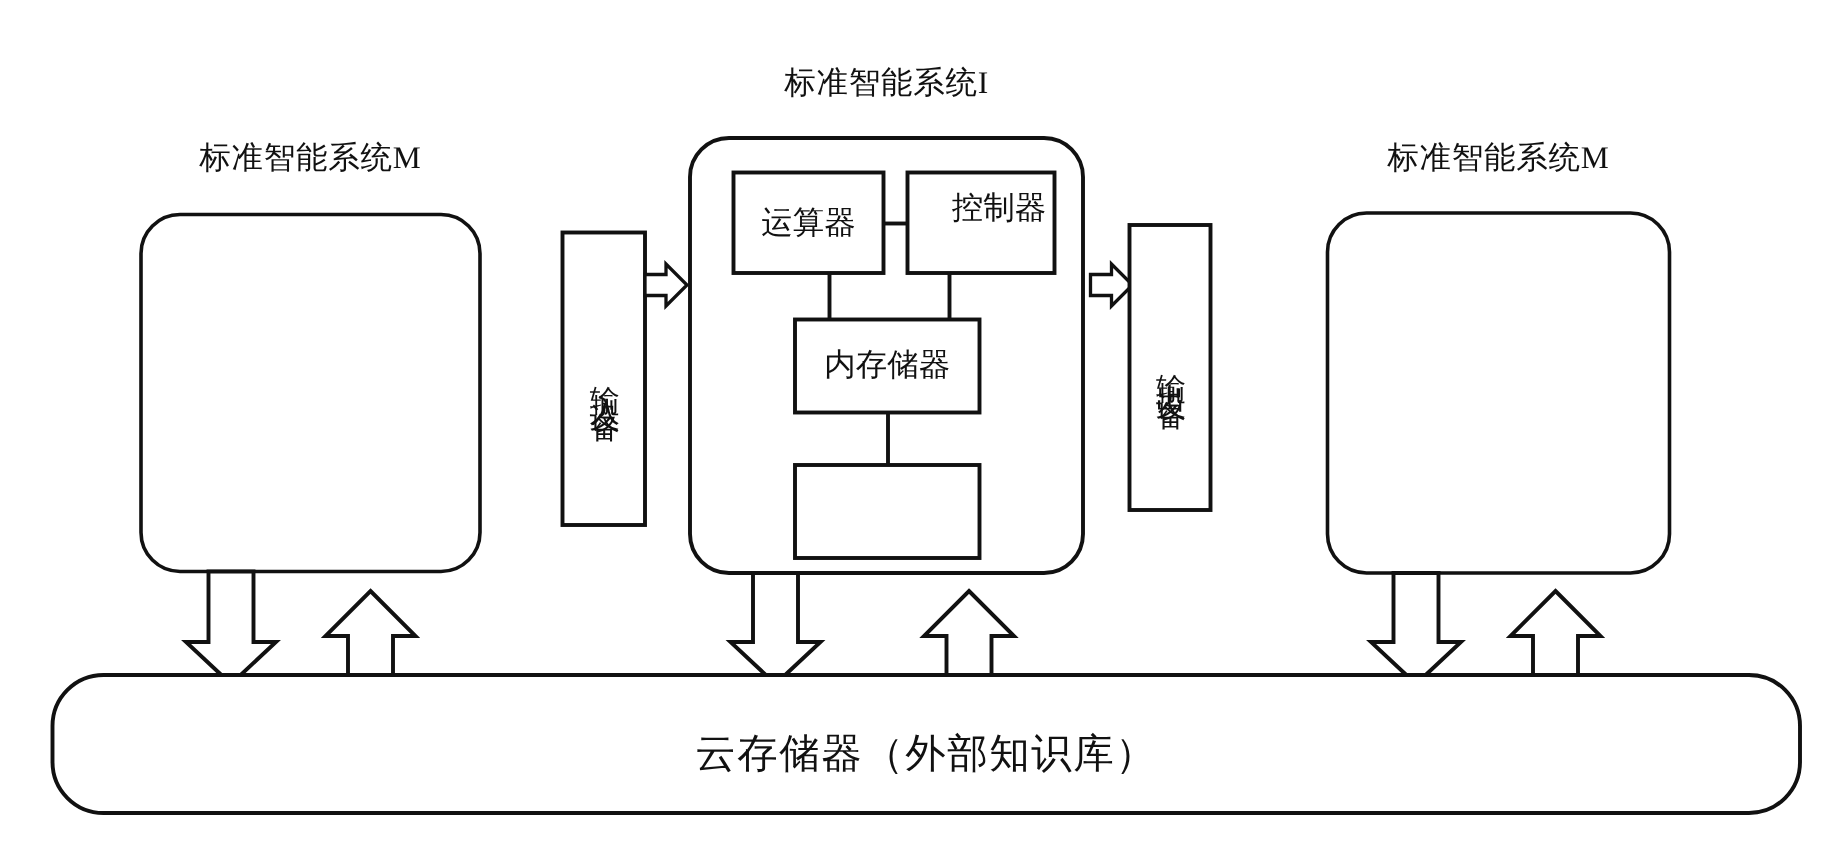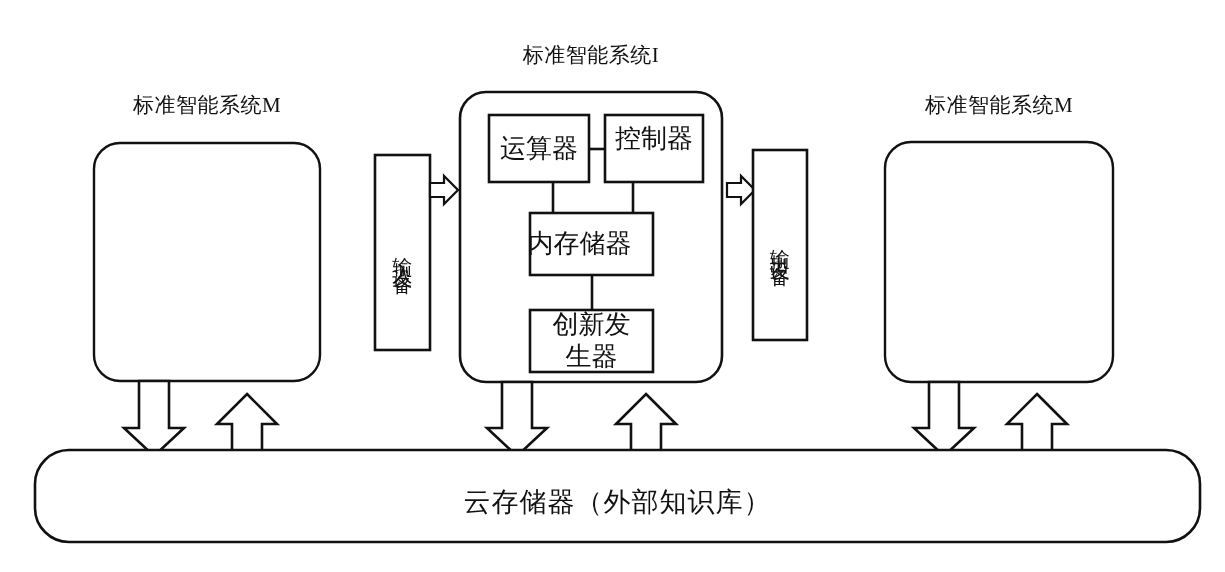--- a/index.html
+++ b/index.html
@@ -37,28 +37,28 @@
   .sys-title {
     font-size: 21px;
     letter-spacing: 0.5px;
   }
   #title-sys-m { left: 94px;  top: 94px;  width: 226px; }
   #title-sys-i { left: 460px; top: 44px;  width: 262px; }
   #title-sys-n { left: 885px; top: 94px;  width: 228px; }
 
   
   .comp-label {
-    font-size: 26px;
+    font-size: 21px;
     display: flex;
     align-items: center;
     justify-content: center;
   }
   #label-alu        { left: 489px; top: 115px; width: 100px; height: 67px; }
-  #label-controller { left: 605px; top: 115px; width: 98px;  height: 48px; }
-  #label-memory     { left: 518px; top: 213px; width: 123px; height: 62px; }
+  #label-controller { left: 605px; top: 115px; width: 98px;  height: 48px; padding-left: 12px; }
+  #label-memory     { left: 530px; top: 213px; width: 123px; height: 62px; }
   #label-innovation { left: 530px; top: 310px; width: 123px; height: 62px; line-height: 1.22; }
 
   
   .vert-label {
     font-size: 20px;
     display: flex;
     align-items: center;
     justify-content: center;
     writing-mode: vertical-rl;
     text-orientation: upright;
@@ -130,21 +130,20 @@
   <div class="lbl sys-title" id="title-sys-m">标准智能系统M</div>
 
   <div class="lbl sys-title" id="title-sys-n">标准智能系统M</div>
 
   <div class="lbl comp-label" id="label-alu">运算器</div>
 
   <div class="lbl comp-label" id="label-controller">控制器</div>
 
   <div class="lbl comp-label" id="label-memory">内存储器</div>
 
-  <div class="lbl comp-label" id="label-innovation">创新发<br>生器</div>
 
   <div class="lbl vert-label" id="label-input-device">输入设备</div>
 
   <div class="lbl vert-label" id="label-output-device">输出设备</div>
 
   <div class="lbl" id="label-cloud-storage">云存储器（外部知识库）</div>
 
 </div>
 
 </body></html>

